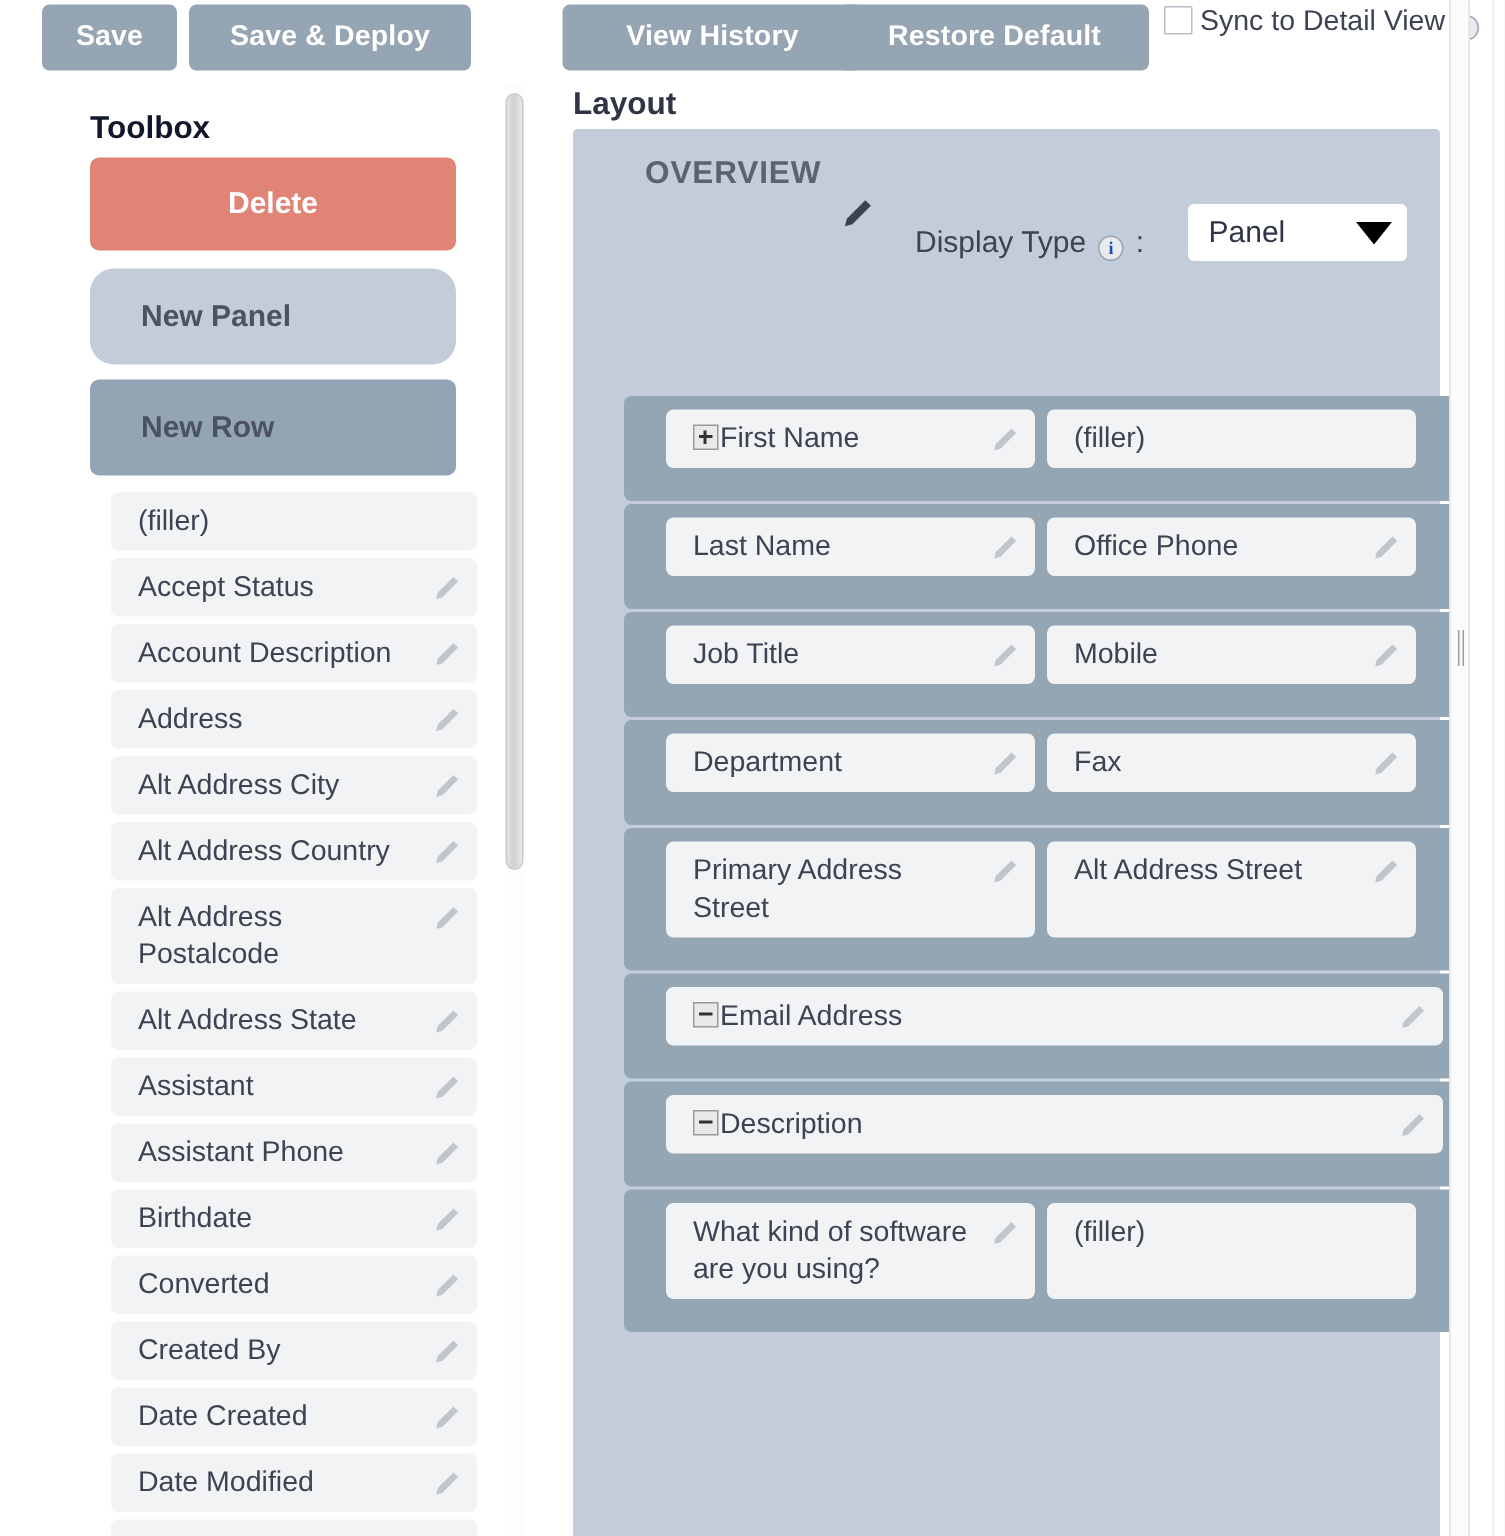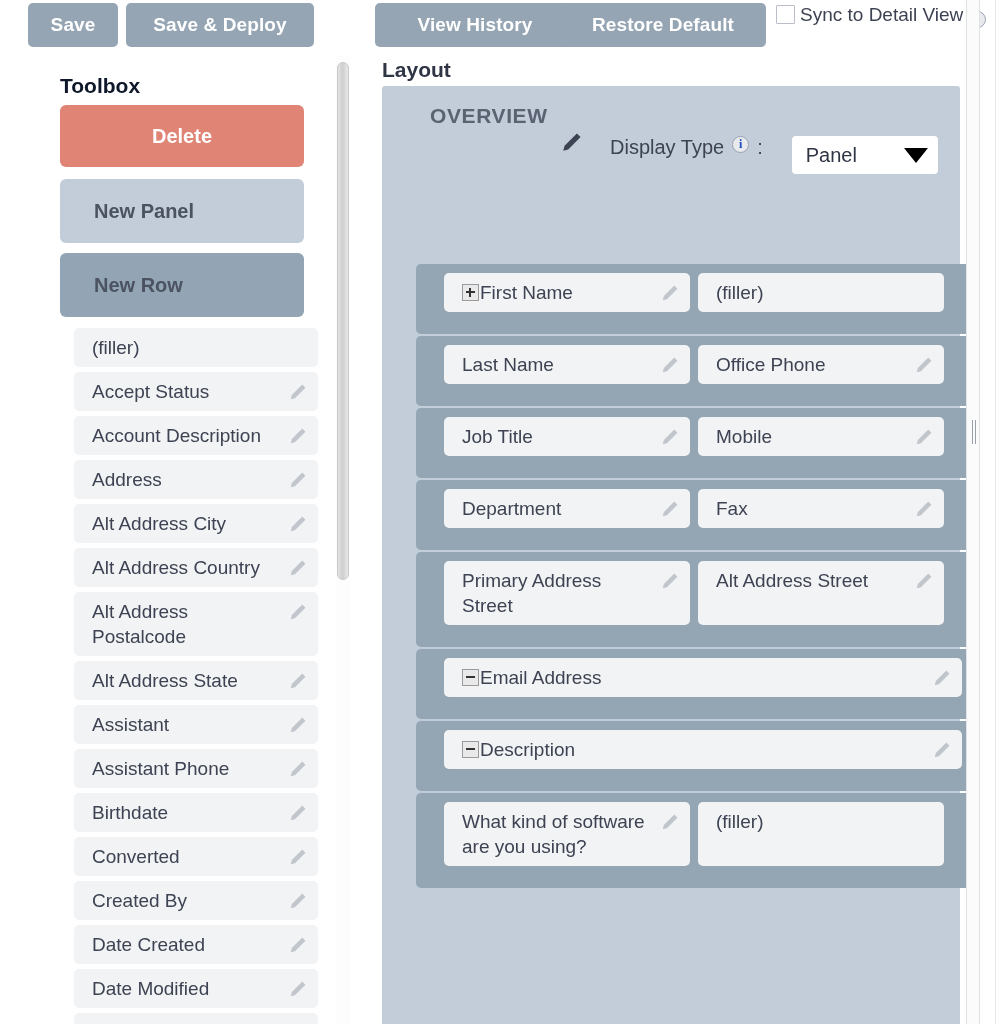--- a/index.html
+++ b/index.html
@@ -63,20 +63,21 @@
     border-radius: 6px; display: flex; align-items: center;
     font-size: 20px; font-weight: bold; cursor: pointer;
   }
   #tool-delete {
     top: 49px; height: 62px; background: #e08476; color: #fff;
     justify-content: center;
   }
   #tool-new-panel {
     top: 123px; height: 64px; background: #c2cdd9; color: #4b5260;
     padding-left: 34px;
+    border-radius: 16px;
   }
   #tool-new-row {
     top: 197px; height: 64px; background: #93a5b5; color: #4b5260;
     padding-left: 34px;
   }
 
   .field-list { position: absolute; left: 74px; top: 272px; width: 244px; }
   .field-item {
     position: relative; width: 244px;
     background: #f2f3f5; border-radius: 5px;
@@ -115,21 +116,21 @@
     min-height: 962px;
   }
   .panel-title {
     position: absolute; left: 48px; top: 18px;
     font-size: 21px; font-weight: bold; color: #5b6272; letter-spacing: .6px;
   }
   .panel-edit { position: absolute; left: 178px; top: 42px; width: 26px; height: 26px; }
   .panel-edit svg { width: 26px; height: 26px; display: block; }
   .display-type {
     position: absolute; left: 228px; top: 50px;
-    font-size: 20px; color: #3d4352; display: flex; align-items: flex-start; gap: 8px;
+    font-size: 20px; color: #3d4352; display: flex; align-items: flex-end; gap: 8px;
   }
   .dt-select {
     margin-left: 21px; background: #fff; border-radius: 4px;
     width: 146px; height: 38px; display: flex; align-items: center;
     justify-content: space-between; padding: 0 10px 0 14px;
     font-size: 20px; color: #2f3545; cursor: pointer;
   }
   .caret { width: 0; height: 0; border-left: 12px solid transparent;
            border-right: 12px solid transparent; border-top: 15px solid #000; }
   .collapse-row {

